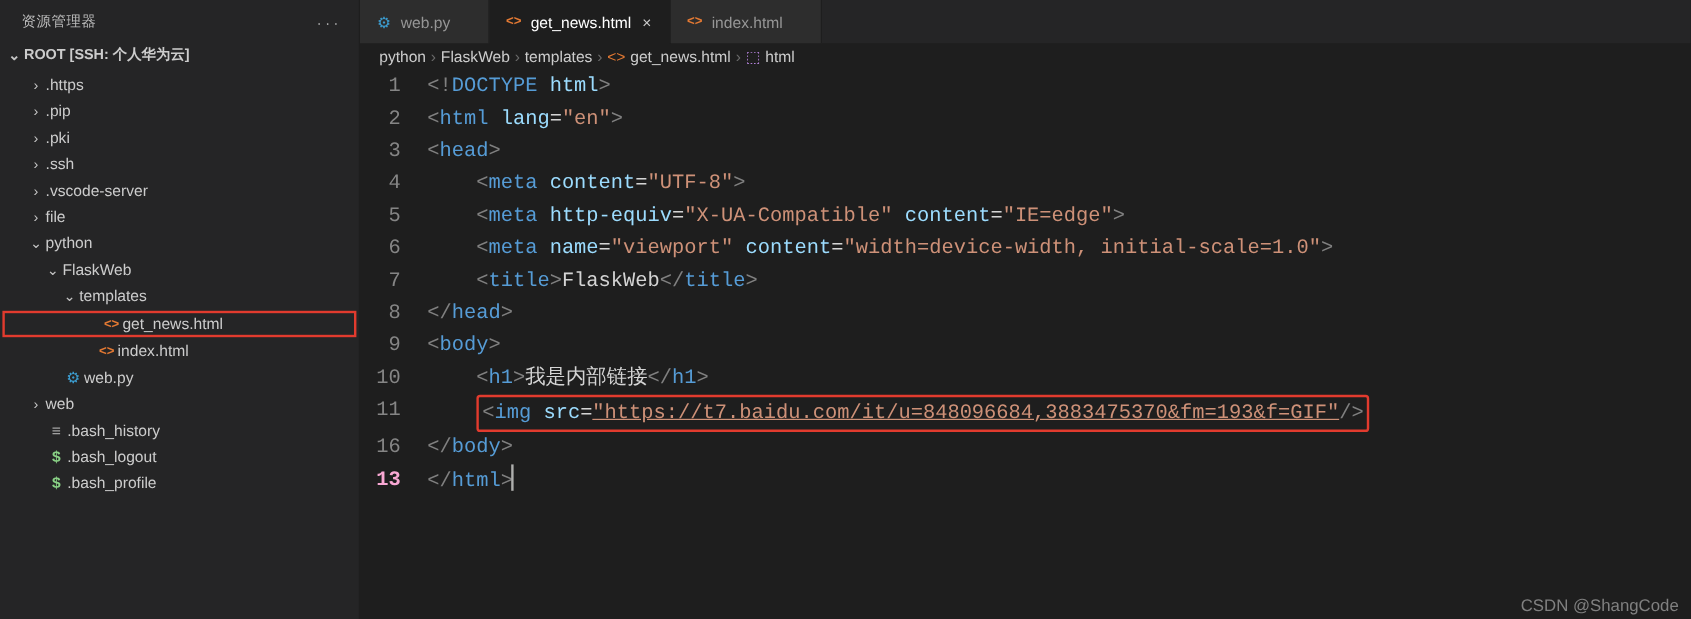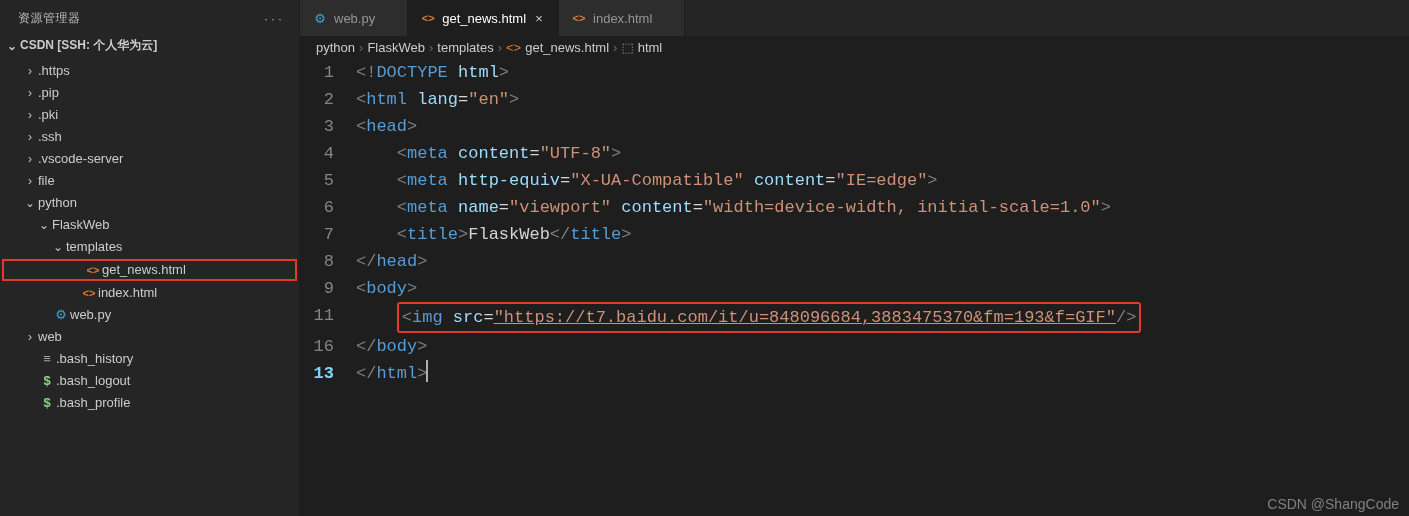--- a/index.html
+++ b/index.html
@@ -106,21 +106,21 @@
     white-space: pre;
   }
   .gutter {
     width: 56px;
     text-align: right;
     padding-right: 22px;
     color: #858585;
     flex: 0 0 auto;
     user-select: none;
   }
-  .line.current .gutter { color: #7dd3fc; font-weight: 600; }
+  .line.current .gutter { color: #f9a8d4; font-weight: 600; }
   .code { flex: 1; position: relative; }
   
   .gray  { color: #808080; }
   .blue  { color: #569cd6; }
   .lblue { color: #9cdcfe; }
   .str   { color: #ce9178; }
   .text  { color: #d4d4d4; }
   .underline-str { text-decoration: underline; text-decoration-color: #ce9178; }
   .cursor {
     display: inline-block;
@@ -151,21 +151,21 @@
 
 <div class="root">
 
   <div class="sidebar">
     <div class="sb-header">
       <span>资源管理器</span>
       <span class="sb-more">···</span>
     </div>
     <div class="sb-title">
       <span class="chev">⌄</span>
-      <span>CSDN [SSH: 个人华为云]</span>
+      <span>ROOT [SSH: 个人华为云]</span>
     </div>
     <div class="tree" id="tree">
         <div class="tree-item">
           <span class="indent" style="width:22px"></span>
           <span class="chev">›</span>
           <span>.https</span>
         </div>
         <div class="tree-item">
           <span class="indent" style="width:22px"></span>
           <span class="chev">›</span>
@@ -284,19 +284,20 @@
     <div class="editor" id="editor">
         <div class="line"><div class="gutter">1</div><div class="code"><span class="gray">&lt;!</span><span class="blue">DOCTYPE</span><span class="text"> </span><span class="lblue">html</span><span class="gray">&gt;</span></div></div>
         <div class="line"><div class="gutter">2</div><div class="code"><span class="gray">&lt;</span><span class="blue">html</span><span class="text"> </span><span class="lblue">lang</span><span class="text">=</span><span class="str">"en"</span><span class="gray">&gt;</span></div></div>
         <div class="line"><div class="gutter">3</div><div class="code"><span class="gray">&lt;</span><span class="blue">head</span><span class="gray">&gt;</span></div></div>
         <div class="line"><div class="gutter">4</div><div class="code"><span class="text">    </span><span class="gray">&lt;</span><span class="blue">meta</span><span class="text"> </span><span class="lblue">content</span><span class="text">=</span><span class="str">"UTF-8"</span><span class="gray">&gt;</span></div></div>
         <div class="line"><div class="gutter">5</div><div class="code"><span class="text">    </span><span class="gray">&lt;</span><span class="blue">meta</span><span class="text"> </span><span class="lblue">http-equiv</span><span class="text">=</span><span class="str">"X-UA-Compatible"</span><span class="text"> </span><span class="lblue">content</span><span class="text">=</span><span class="str">"IE=edge"</span><span class="gray">&gt;</span></div></div>
         <div class="line"><div class="gutter">6</div><div class="code"><span class="text">    </span><span class="gray">&lt;</span><span class="blue">meta</span><span class="text"> </span><span class="lblue">name</span><span class="text">=</span><span class="str">"viewport"</span><span class="text"> </span><span class="lblue">content</span><span class="text">=</span><span class="str">"width=device-width, initial-scale=1.0"</span><span class="gray">&gt;</span></div></div>
         <div class="line"><div class="gutter">7</div><div class="code"><span class="text">    </span><span class="gray">&lt;</span><span class="blue">title</span><span class="gray">&gt;</span><span class="text">FlaskWeb</span><span class="gray">&lt;/</span><span class="blue">title</span><span class="gray">&gt;</span></div></div>
         <div class="line"><div class="gutter">8</div><div class="code"><span class="gray">&lt;/</span><span class="blue">head</span><span class="gray">&gt;</span></div></div>
         <div class="line"><div class="gutter">9</div><div class="code"><span class="gray">&lt;</span><span class="blue">body</span><span class="gray">&gt;</span></div></div>
+        <div class="line"><div class="gutter">10</div><div class="code"><span class="text">    </span><span class="gray">&lt;</span><span class="blue">h1</span><span class="gray">&gt;</span><span class="text">我是内部链接</span><span class="gray">&lt;/</span><span class="blue">h1</span><span class="gray">&gt;</span></div></div>
         <div class="line"><div class="gutter">11</div><div class="code"><span class="text">    </span><span class="red-box"><span class="gray">&lt;</span><span class="blue">img</span><span class="text"> </span><span class="lblue">src</span><span class="text">=</span><span class="str underline-str">"https://t7.baidu.com/it/u=848096684,3883475370&amp;fm=193&amp;f=GIF"</span><span class="gray">/&gt;</span></span></div></div>
         <div class="line"><div class="gutter">16</div><div class="code"><span class="gray">&lt;/</span><span class="blue">body</span><span class="gray">&gt;</span></div></div>
         <div class="line current"><div class="gutter">13</div><div class="code"><span class="gray">&lt;/</span><span class="blue">html</span><span class="gray">&gt;</span><span class="cursor"></span></div></div>
       </div>
     <div class="watermark">CSDN @ShangCode</div>
   </div>
 </div>
 
 </body></html>

